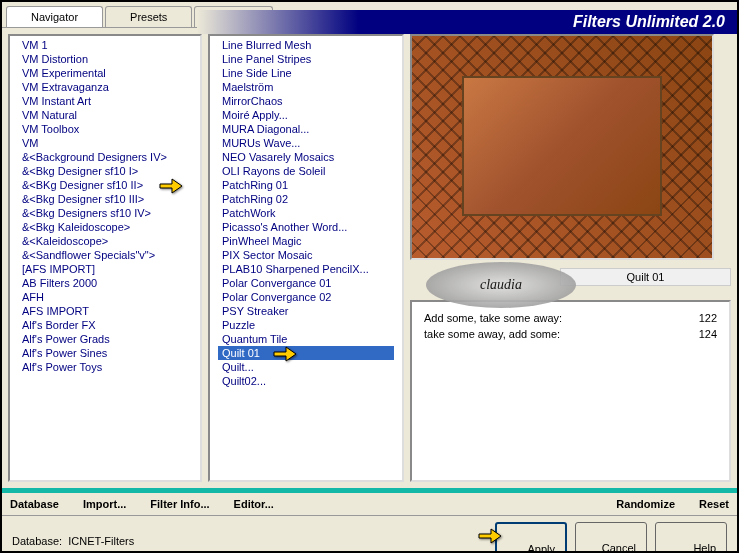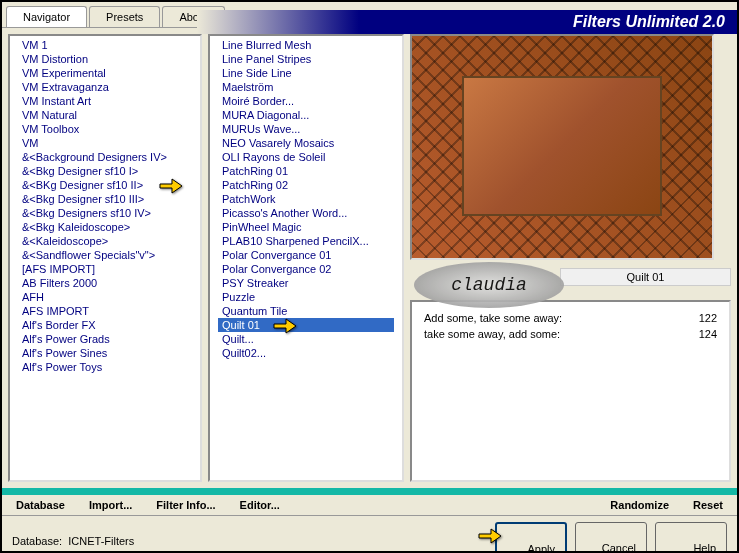--- a/index.html
+++ b/index.html
@@ -1,38 +1,38 @@
 <!DOCTYPE html>
 <html><head>
 <meta charset="utf-8">
 <style>
 *{box-sizing:border-box;margin:0;padding:0;font-family:Tahoma,Arial,sans-serif;font-size:11px}
 body{width:739px;height:553px;background:#ece9d8;border:2px solid #000;overflow:hidden}
 .header{display:flex;align-items:flex-end;border-bottom:1px solid #999;height:26px;position:relative;background:#ece9d8}
 .tabs{display:flex;margin-left:4px}
-.tab{padding:4px 16px;border:1px solid #999;border-bottom:none;background:#ece9d8;cursor:pointer;border-radius:3px 3px 0 0;margin-right:2px}
+.tab{padding:4px 24px;border:1px solid #999;border-bottom:none;background:#ece9d8;cursor:pointer;border-radius:3px 3px 0 0;margin-right:2px}
 .tab.active{background:#fff;position:relative;z-index:2}
 .title-banner{position:absolute;right:0;top:8px;height:24px;width:540px;background:linear-gradient(to right,#ece9d8 0%,#000080 30%,#000080 100%);display:flex;align-items:center;justify-content:flex-end;padding-right:12px}
 .title-text{color:#fff;font-family:Arial,sans-serif;font-weight:bold;font-style:italic;font-size:16px}
 .main{display:flex;padding:6px;gap:6px;height:460px}
 .listbox{background:#fff;border:2px inset #ddd;overflow-y:scroll;padding:2px 8px}
 .list1{width:194px}
 .list2{width:196px}
 .list-item{padding:1px 4px;color:#000080;cursor:pointer;white-space:nowrap;position:relative}
 .list-item.selected{background:#316ac5;color:#fff}
 .preview-panel{flex:1;display:flex;flex-direction:column}
 .preview-img{width:304px;height:226px;border:2px inset #ddd;background:linear-gradient(45deg,#b85c2e,#8b4513);position:relative;overflow:hidden}
 .preview-pattern{position:absolute;inset:0;background-image:repeating-linear-gradient(45deg,transparent,transparent 10px,rgba(0,0,0,0.3) 10px,rgba(0,0,0,0.3) 12px),repeating-linear-gradient(-45deg,transparent,transparent 10px,rgba(0,0,0,0.3) 10px,rgba(0,0,0,0.3) 12px)}
 .preview-inner{position:absolute;left:50px;top:40px;width:200px;height:140px;border:2px solid #654321;background:linear-gradient(135deg,#c97843,#a0522d,#8b4513)}
-.watermark{position:absolute;left:4px;top:228px;width:150px;height:46px;background:radial-gradient(ellipse at center,#e0e0e0,#888);border-radius:50%;display:flex;align-items:center;justify-content:center;font-style:italic;font-family:Liberation Mono, monospace;font-size:18px;opacity:0.9;z-index:10}
+.watermark{position:absolute;left:16px;top:228px;width:150px;height:46px;background:radial-gradient(ellipse at center,#e0e0e0,#888);border-radius:50%;display:flex;align-items:center;justify-content:center;font-style:italic;font-family:Liberation Serif, serif;font-size:14px;opacity:0.9;z-index:10}
 .filter-name-box{margin-top:8px;background:#f0f0f0;border:1px solid #ccc;padding:2px;text-align:center;margin-left:150px}
 .sliders{margin-top:14px;border:2px inset #ddd;background:#fff;flex:1;padding:8px}
 .slider-row{display:flex;justify-content:space-between;padding:2px 4px}
 .slider-row span{color:#000}
-.button-row{display:flex;padding:4px 14px;border-top:7px solid #14b8a6;border-bottom:1px solid #999}
+.button-row{display:flex;padding:4px 8px;border-top:5px solid #14b8a6;border-bottom:1px solid #999}
 .btn-row1{height:28px;align-items:center;gap:24px}
 .btn-row1 .left{display:flex;gap:24px}
 .btn-row1 .right{margin-left:auto;display:flex;gap:24px}
 .link-btn{font-weight:bold;cursor:pointer}
 .bottom-area{display:flex;padding:6px 10px;align-items:center}
 .info-block{line-height:1.4}
 .action-btns{margin-left:auto;display:flex;gap:8px}
 .win-btn{min-width:72px;padding:19px 10px;background:#ece9d8;border:1px solid #666;border-radius:3px;cursor:pointer;text-align:right}
 .win-btn.default{border:2px solid #003c74}
 .pointer{position:absolute;width:26px;height:20px;z-index:50}
@@ -83,30 +83,32 @@
       <div class="list-item">Alf's Border FX</div>
       <div class="list-item">Alf's Power Grads</div>
       <div class="list-item">Alf's Power Sines</div>
       <div class="list-item">Alf's Power Toys</div>
     </div>
   <div class="listbox list2" id="list2">
       <div class="list-item">Line Blurred Mesh</div>
       <div class="list-item">Line Panel Stripes</div>
       <div class="list-item">Line Side Line</div>
       <div class="list-item">Maelström</div>
-      <div class="list-item">Moiré Border...</div>
+      <div class="list-item">MirrorChaos</div>
+      <div class="list-item">Moiré Apply...</div>
       <div class="list-item">MURA Diagonal...</div>
       <div class="list-item">MURUs Wave...</div>
       <div class="list-item">NEO Vasarely Mosaics</div>
       <div class="list-item">OLI Rayons de Soleil</div>
       <div class="list-item">PatchRing 01</div>
       <div class="list-item">PatchRing 02</div>
       <div class="list-item">PatchWork</div>
       <div class="list-item">Picasso's Another Word...</div>
       <div class="list-item">PinWheel Magic</div>
+      <div class="list-item">PIX Sector Mosaic</div>
       <div class="list-item">PLAB10 Sharpened PencilX...</div>
       <div class="list-item">Polar Convergance 01</div>
       <div class="list-item">Polar Convergance 02</div>
       <div class="list-item">PSY Streaker</div>
       <div class="list-item">Puzzle</div>
       <div class="list-item">Quantum Tile</div>
       <div class="list-item selected">Quilt 01<div class="pointer" style="left: 54px; top: -2px;"><svg viewBox="0 0 26 20">
             <path d="M2 8 L14 8 L14 3 L24 10 L14 17 L14 12 L2 12 Z" fill="#ffcc00" stroke="#000" stroke-width="1"></path>
           </svg></div></div>
       <div class="list-item">Quilt...</div>

